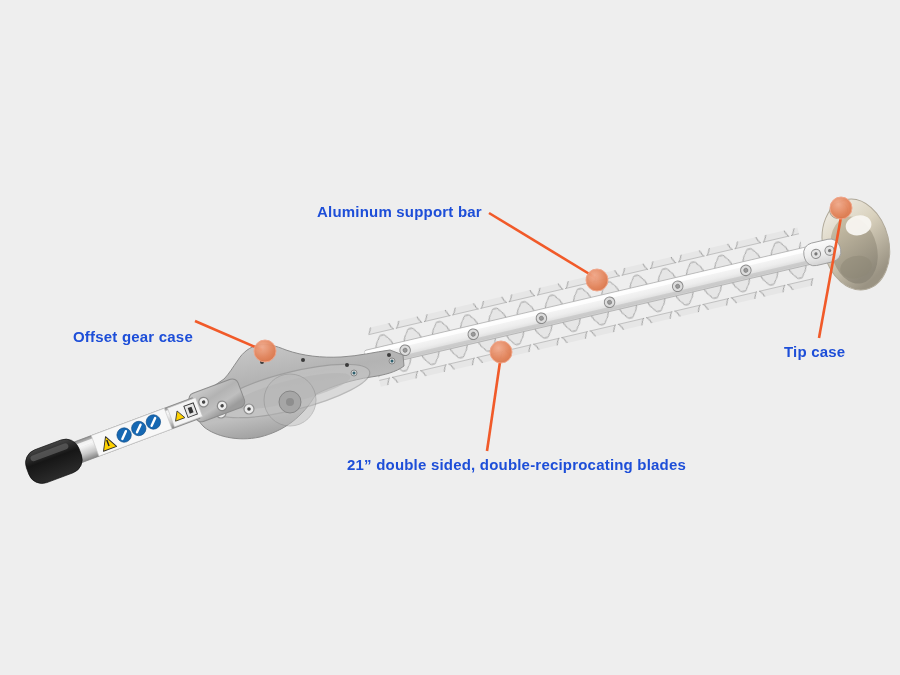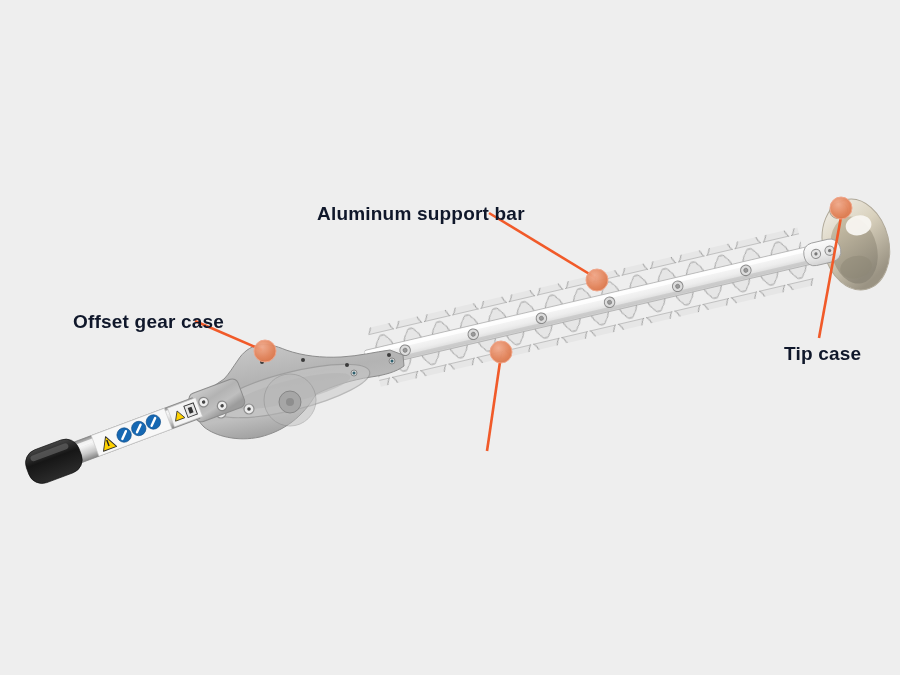--- a/index.html
+++ b/index.html
@@ -7,29 +7,29 @@
     position: relative;
     width: 900px;
     height: 675px;
     background: #EEEEEE;
     overflow: hidden;
     font-family: "Liberation Sans", sans-serif;
   }
   .stage svg { position: absolute; left: 0; top: 0; }
   .callout-label {
     position: absolute;
-    font-size: 19px;
+    font-size: 15px;
     font-weight: bold;
-    color: #0f172a;
+    color: #1d4ed8;
     letter-spacing: 0.2px;
     white-space: nowrap;
     user-select: none;
     text-align: right;
   }
-  .label-offset   { left: 73px;  top: 311px; }
+  .label-offset   { left: 73px;  top: 328px; }
   .label-aluminum { left: 317px; top: 203px; }
   .label-tip      { left: 784px; top: 343px; }
   .label-blades   { left: 347px; top: 456px; }
 </style>
 </head>
 <body>
 
 <div class="stage">
 
   <svg width="900" height="675" viewBox="0 0 900 675">
@@ -216,14 +216,15 @@
       <circle cx="265" cy="351" r="11" fill="url(#dotGrad)" stroke="#F0A285" stroke-width="1" opacity="0.95"></circle>
       <circle cx="597" cy="280" r="11" fill="url(#dotGrad)" stroke="#F0A285" stroke-width="1" opacity="0.95"></circle>
       <circle cx="501" cy="352" r="11" fill="url(#dotGrad)" stroke="#F0A285" stroke-width="1" opacity="0.95"></circle>
       <circle cx="841" cy="208" r="11" fill="url(#dotGrad)" stroke="#F0A285" stroke-width="1" opacity="0.95"></circle>
     </g>
   </svg>
 
   <div class="callout-label label-offset">Offset gear case</div>
   <div class="callout-label label-aluminum">Aluminum support bar</div>
   <div class="callout-label label-tip">Tip case</div>
+  <div class="callout-label label-blades">21” double sided, double-reciprocating blades</div>
 
 </div>
 
 </body></html>

